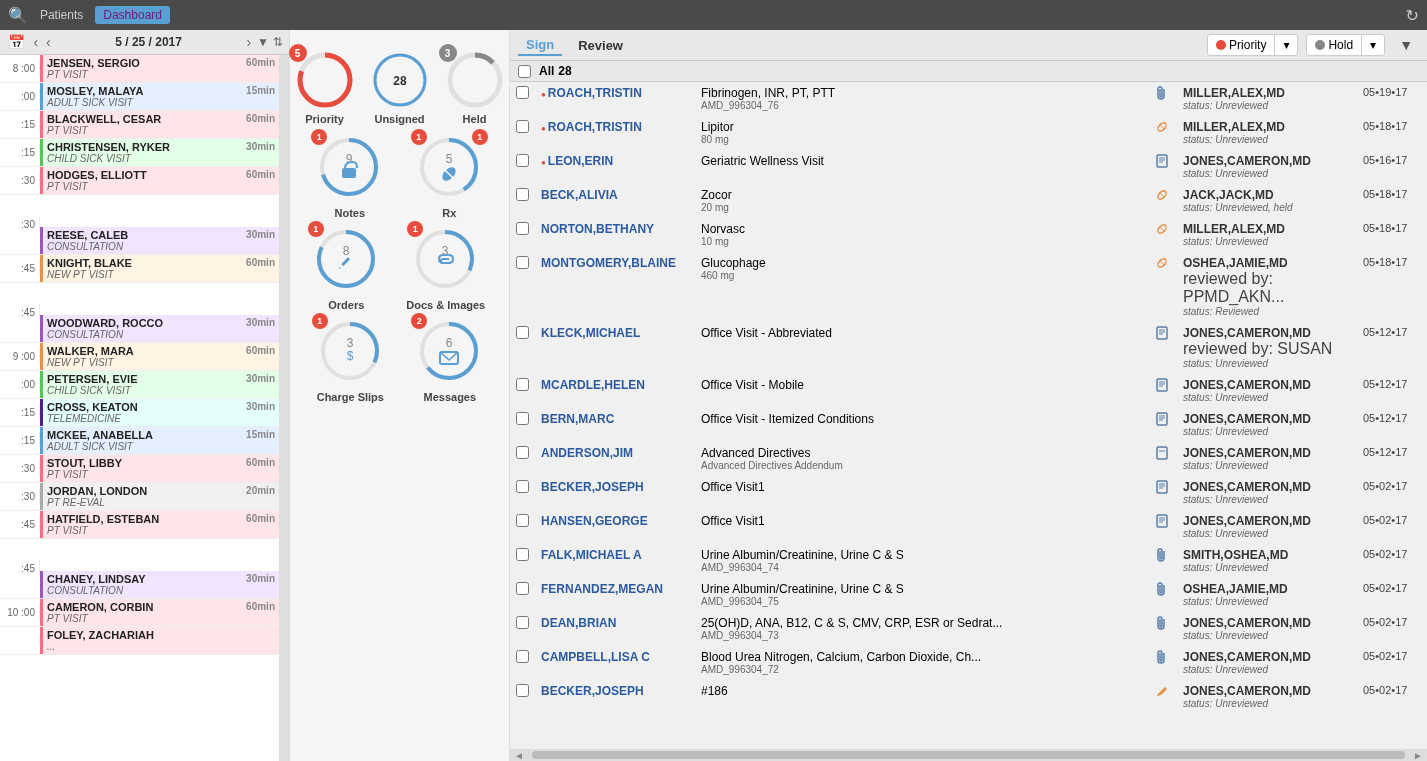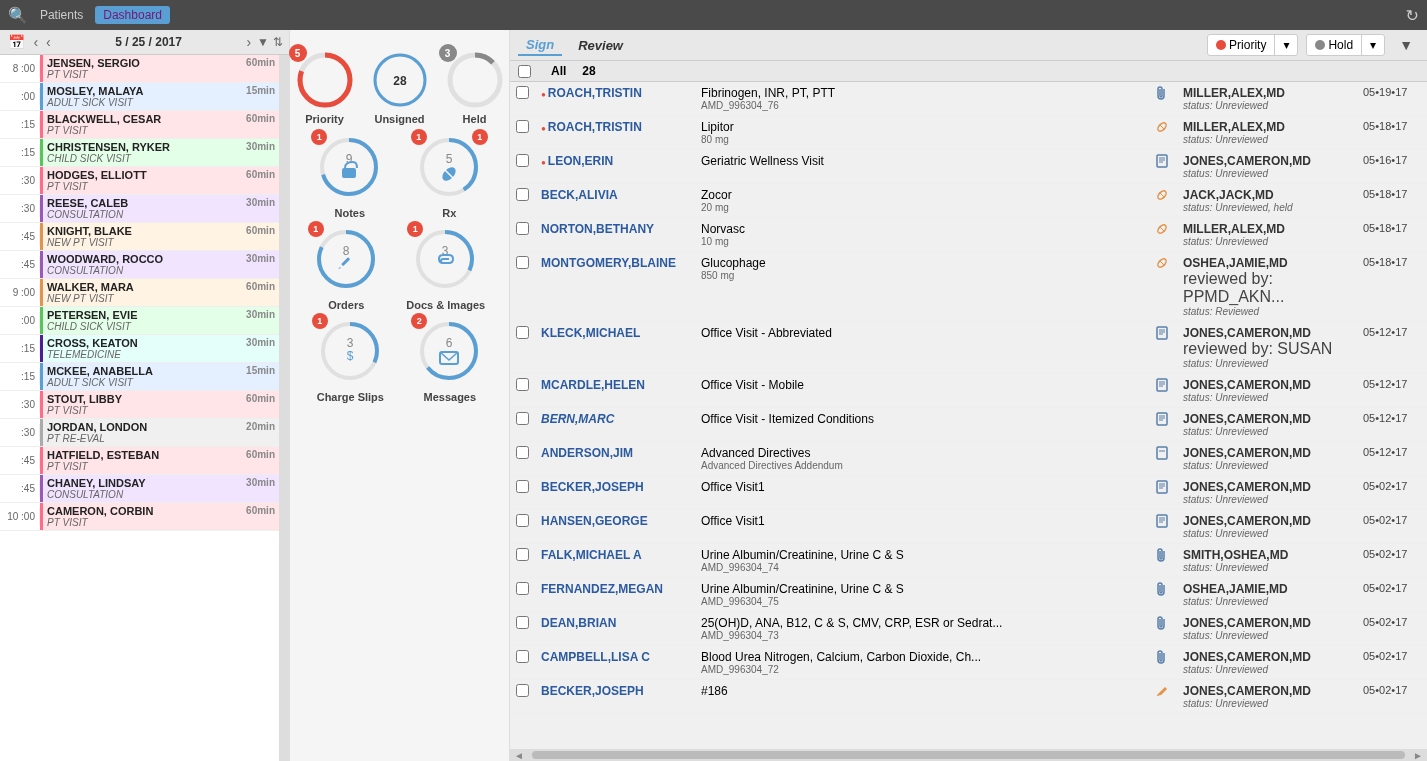--- a/index.html
+++ b/index.html
@@ -22,21 +22,21 @@
     .schedule-list { overflow-y: auto; flex: 1; }
     .time-slot { display: flex; align-items: center; border-bottom: 1px solid #eee; }
     .time-label { width: 40px; min-width: 40px; color: #666; font-size: 10px; padding: 3px 2px; text-align: right; padding-right: 4px; border-right: 1px solid #eee; }
     .appointment { flex: 1; padding: 2px 4px; cursor: pointer; }
     .apt-name { font-weight: bold; font-size: 11px; color: #222; }
     .apt-type { font-size: 10px; color: #666; font-style: italic; }
     .apt-duration { font-size: 10px; color: #888; float: right; }
     .apt-pink { background: #ffe4e8; border-left: 3px solid #ff6b8a; }
     .apt-blue { background: #e4f0ff; border-left: 3px solid #5a9fd4; }
     .apt-green { background: #e4ffe8; border-left: 3px solid #5ac45a; }
-    .apt-purple { background: #f0e4ff; border-left: 3px solid #9b59b6; }
+    .apt-purple { background: #f0e4ff; border-left: 3px solid #9b59b6; margin-top: 32px; }
     .apt-teal { background: #e4fffa; border-left: 3px solid #4c1d95; }
     .apt-orange { background: #fff3e4; border-left: 3px solid #e6934a; }
     .apt-gray { background: #f0f0f0; border-left: 3px solid #aaa; }
     .scroll-indicator { width: 12px; background: #ddd; }
 
     
     .middle-panel { width: 220px; background: #f5f5f5; border-right: 1px solid #ddd; padding: 10px; display: flex; flex-direction: column; align-items: center; gap: 10px; }
     .priority-row { display: flex; justify-content: center; gap: 15px; width: 100%; }
     .priority-circle { position: relative; display: flex; flex-direction: column; align-items: center; }
     .circle-badge { position: absolute; top: -6px; left: -6px; background: #e74c3c; color: white; border-radius: 50%; width: 18px; height: 18px; font-size: 10px; font-weight: bold; display: flex; align-items: center; justify-content: center; z-index: 2; }
@@ -44,24 +44,24 @@
     .circle-svg { }
     .circle-label { font-size: 11px; color: #444; margin-top: 3px; font-weight: bold; text-align: center; }
     .donut-section { display: flex; flex-direction: column; align-items: center; gap: 8px; width: 100%; }
     .donut-row { display: flex; justify-content: space-around; width: 100%; }
     .donut-item { display: flex; flex-direction: column; align-items: center; position: relative; }
     .donut-label { font-size: 11px; color: #444; margin-top: 4px; font-weight: bold; text-align: center; }
 
     
     .right-panel { flex: 1; display: flex; flex-direction: column; overflow: hidden; }
     .right-header { display: flex; align-items: center; background: #e8e8e8; padding: 4px 8px; border-bottom: 1px solid #ccc; gap: 8px; }
-    .sign-review-btn { background: none; border: none; cursor: pointer; font-size: 13px; font-weight: bold; color: #333; padding: 2px 8px; font-style: italic; }
+    .sign-review-btn { background: none; border: none; cursor: pointer; font-size: 13px; font-weight: bold; color: #333; padding: 2px 8px; }
     .sign-review-btn.active { border-bottom: 2px solid #5a9fd4; color: #5a9fd4; }
     .right-toolbar { display: flex; align-items: center; background: #e8e8e8; padding: 3px 8px; border-bottom: 1px solid #ccc; gap: 6px; justify-content: space-between; }
-    .all-count { display: flex; align-items: center; gap: 16px; font-weight: bold; }
+    .all-count { display: flex; align-items: center; gap: 4px; font-weight: bold; }
     .priority-btn-group { display: flex; align-items: center; background: white; border: 1px solid #ccc; border-radius: 3px; overflow: hidden; }
     .priority-btn { background: none; border: none; cursor: pointer; padding: 3px 8px; font-size: 12px; display: flex; align-items: center; gap: 3px; }
     .btn-divider { width: 1px; background: #ccc; height: 20px; }
     .hold-btn-group { display: flex; align-items: center; background: white; border: 1px solid #ccc; border-radius: 3px; overflow: hidden; }
     .filter-icon-btn { background: none; border: none; cursor: pointer; color: #555; font-size: 14px; padding: 2px 6px; }
 
     
     .records-table { flex: 1; overflow-y: auto; overflow-x: hidden; }
     table { width: 100%; border-collapse: collapse; }
     td { padding: 4px 6px; border-bottom: 1px solid #eee; font-size: 11px; vertical-align: top; }
@@ -215,20 +215,27 @@
       <div class="apt-type">CONSULTATION</div>
     </div>
   </div>
           <div class="time-slot">
     <div class="time-label">10 :00</div>
     <div class="appointment apt-pink">
       <div class="apt-name">CAMERON, CORBIN <span class="apt-duration">60min</span></div>
       <div class="apt-type">PT VISIT</div>
     </div>
   </div>
+          <div class="time-slot">
+    <div class="time-label"></div>
+    <div class="appointment apt-pink">
+      <div class="apt-name">FOLEY, ZACHARIAH <span class="apt-duration"></span></div>
+      <div class="apt-type">...</div>
+    </div>
+  </div>
         </div>
       <div class="scroll-indicator" style="width:10px;background:#ddd;"></div>
     </div>
   </div>
 
   <div class="middle-panel">
 
     <div class="priority-row" style="margin-top:10px;">
       <div class="priority-circle">
         <div class="circle-badge">5</div>
@@ -479,21 +486,21 @@
       <div class="provider-name">MILLER,ALEX,MD</div>
       <div class="provider-status">status: Unreviewed</div>
     </td>
     <td class="date-cell">05•18•17</td>
   </tr>
             <tr>
     <td class="checkbox-cell"><input type="checkbox" style=""></td>
     <td class="patient-cell"><span style="cursor:pointer;">MONTGOMERY,BLAINE</span></td>
     <td class="detail-cell">
       <div>Glucophage</div>
-      <div class="detail-sub">850 mg</div>
+      <div class="detail-sub">460 mg</div>
     </td>
     <td class="icon-cell"><svg width="14" height="14" viewBox="0 0 14 14">
                   <ellipse cx="7" cy="7" rx="5" ry="3" fill="none" stroke="#e6934a" stroke-width="1.5" transform="rotate(-45 7 7)"></ellipse>
                   <line x1="4.5" y1="4.5" x2="9.5" y2="9.5" stroke="#e6934a" stroke-width="1"></line>
                 </svg></td>
     <td class="provider-cell">
       <div class="provider-name">OSHEA,JAMIE,MD</div>
       <div class="provider-reviewed">reviewed by: PPMD_AKN...</div>
                 <div class="provider-status">status: Reviewed</div>
     </td>
@@ -533,21 +540,21 @@
                   <line x1="4" y1="8" x2="8" y2="8" stroke="#5a7faa" stroke-width="1"></line>
                 </svg></td>
     <td class="provider-cell">
       <div class="provider-name">JONES,CAMERON,MD</div>
       <div class="provider-status">status: Unreviewed</div>
     </td>
     <td class="date-cell">05•12•17</td>
   </tr>
             <tr>
     <td class="checkbox-cell"><input type="checkbox" style=""></td>
-    <td class="patient-cell"><span style="cursor:pointer;font-style:italic;">BERN,MARC</span></td>
+    <td class="patient-cell"><span style="cursor:pointer;">BERN,MARC</span></td>
     <td class="detail-cell">
       <div>Office Visit - Itemized Conditions</div>
 
     </td>
     <td class="icon-cell"><svg width="14" height="14" viewBox="0 0 14 14">
                   <rect x="2" y="1" width="10" height="12" rx="1" fill="none" stroke="#5a7faa" stroke-width="1.5"></rect>
                   <line x1="4" y1="4" x2="10" y2="4" stroke="#5a7faa" stroke-width="1"></line>
                   <line x1="4" y1="6" x2="10" y2="6" stroke="#5a7faa" stroke-width="1"></line>
                   <line x1="4" y1="8" x2="8" y2="8" stroke="#5a7faa" stroke-width="1"></line>
                 </svg></td>

